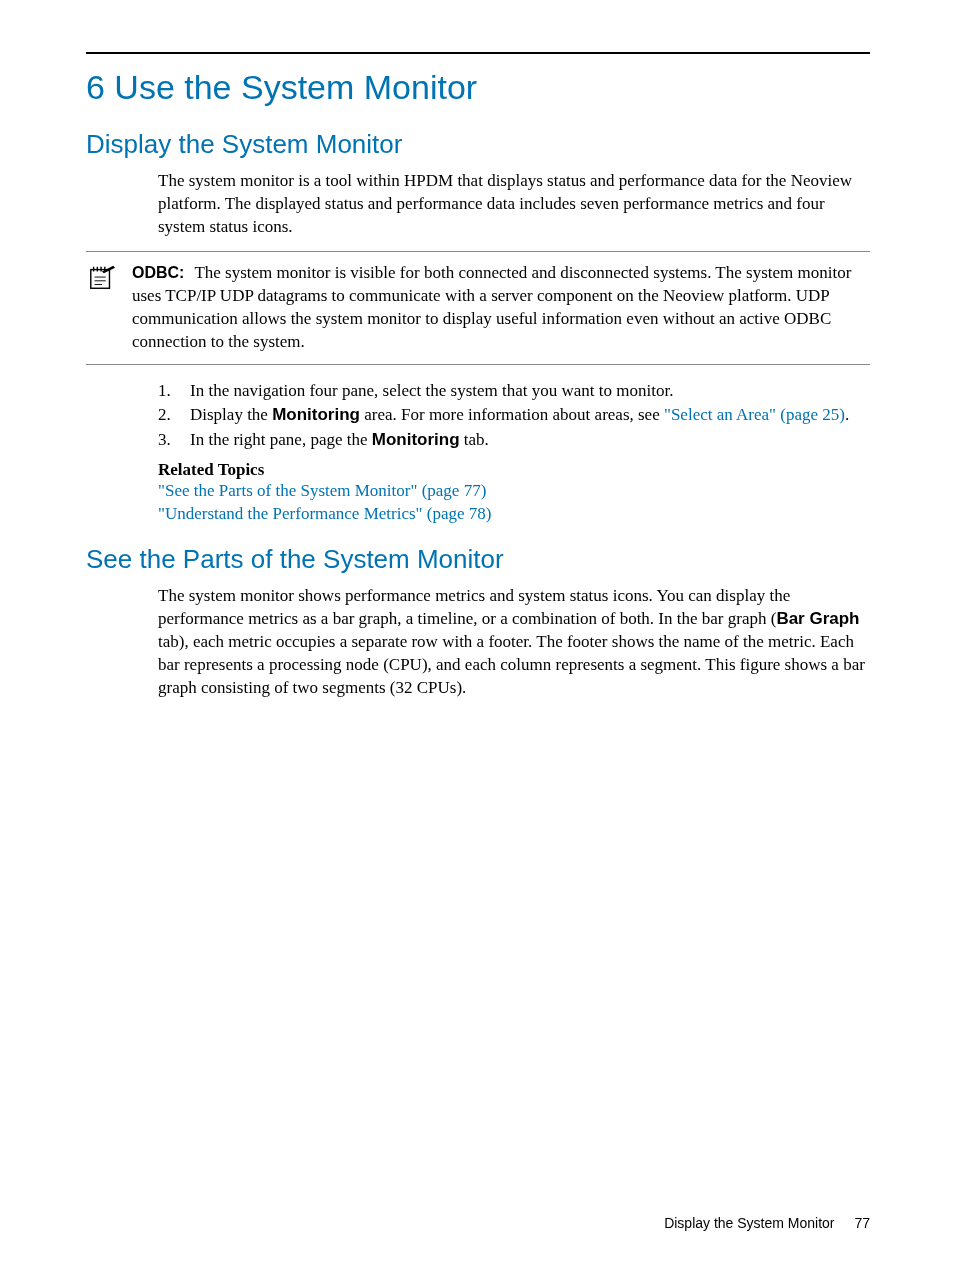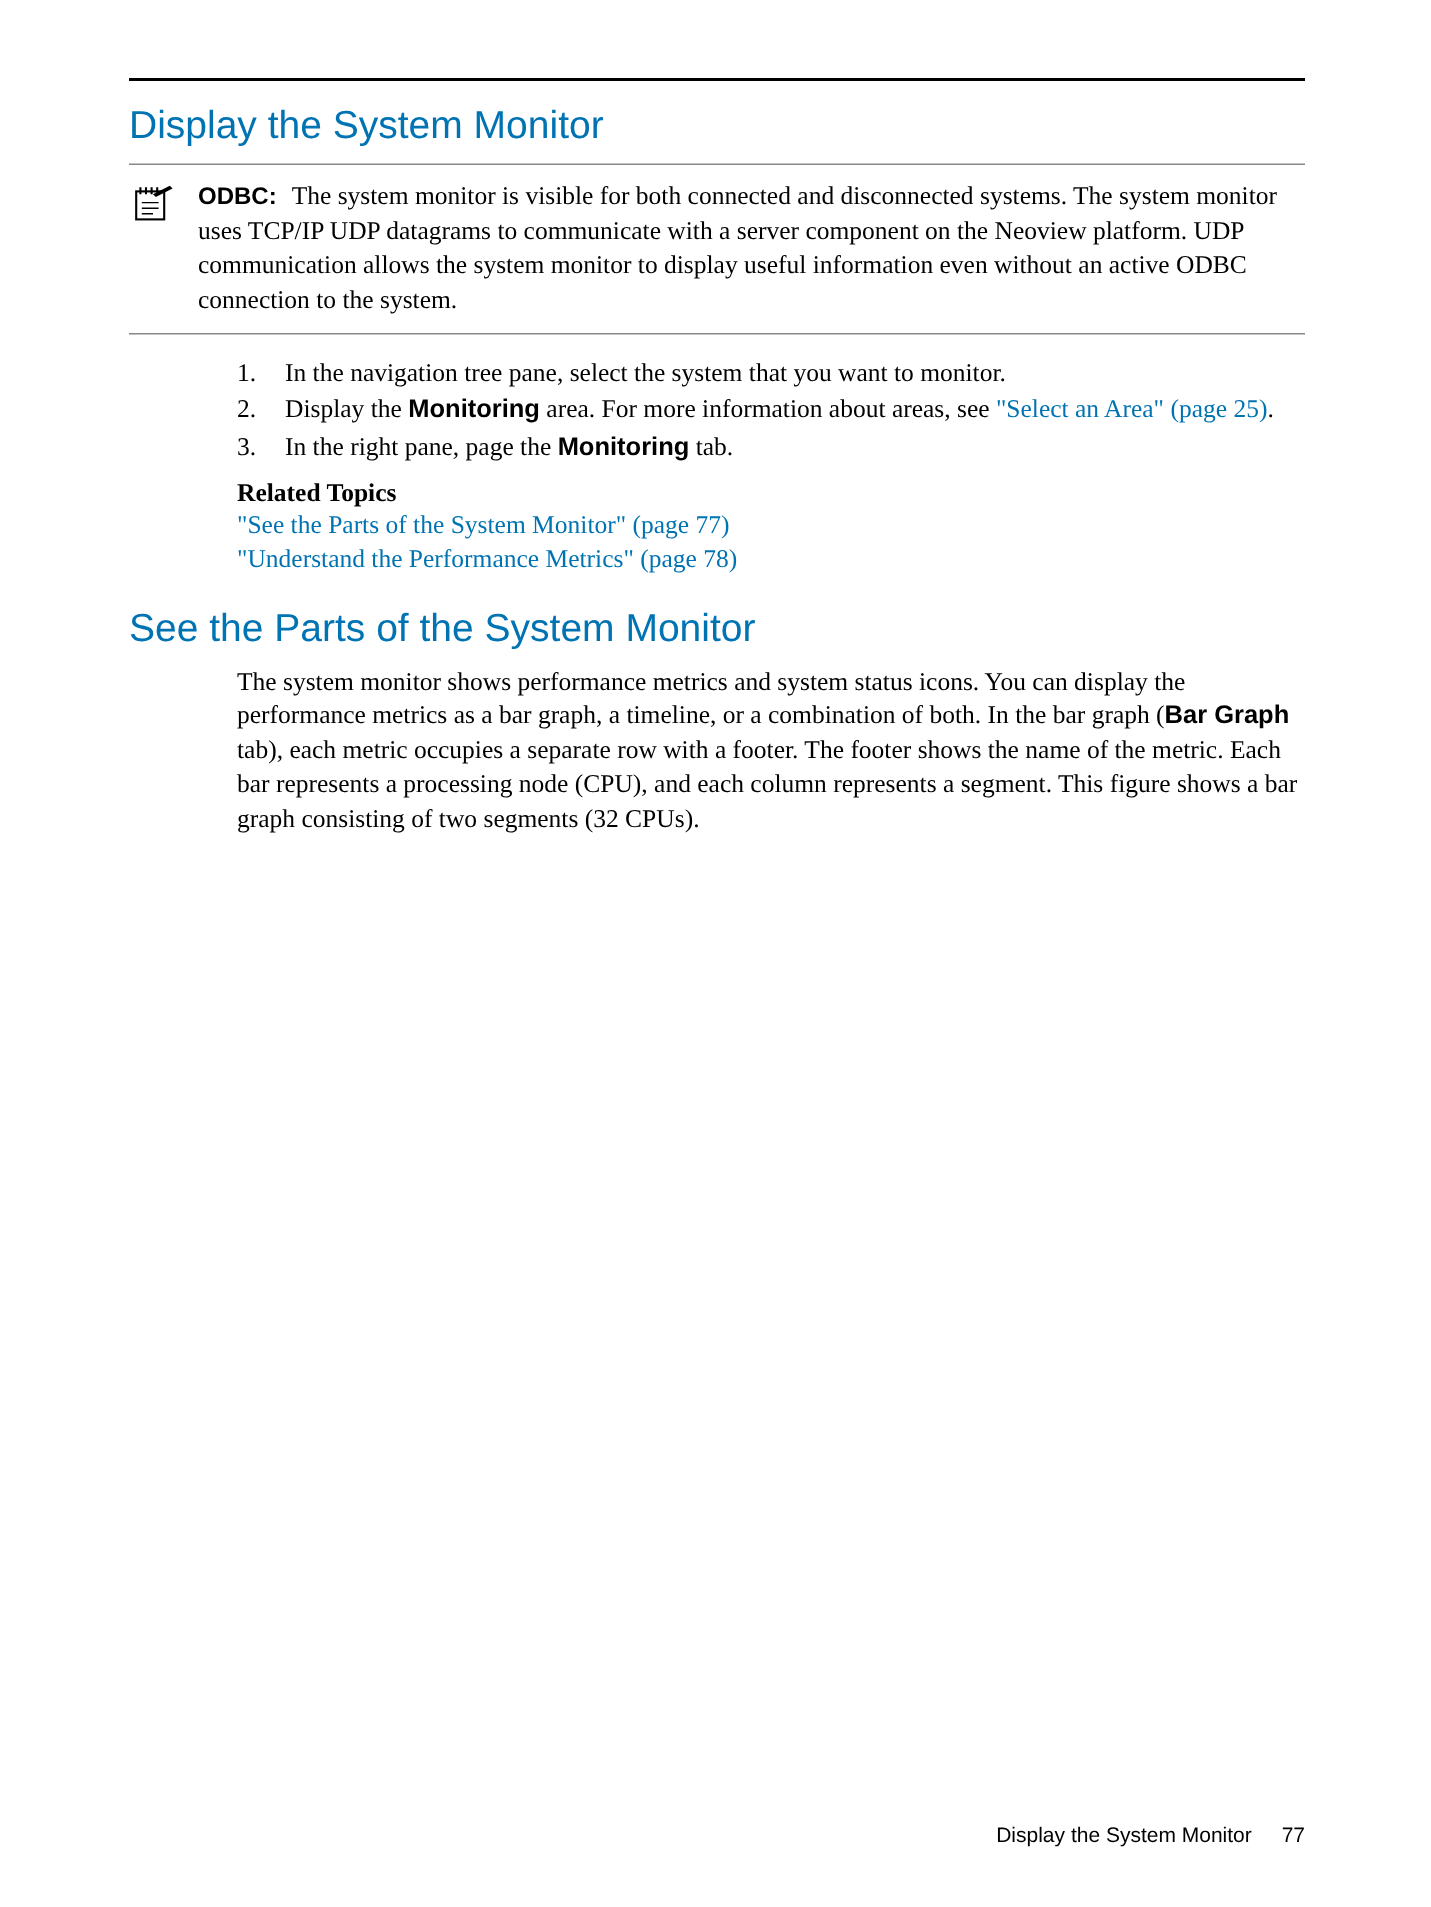--- a/index.html
+++ b/index.html
@@ -123,23 +123,27 @@
     .footer-page-num {
       margin-left: 16px;
     }
   </style>
 </head>
 <body>
 
 <div class="page">
   <div class="top-rule"></div>
 
+  <h1 class="chapter-title">6 Use the System Monitor</h1>
 
   <h2 class="section-title">Display the System Monitor</h2>
 
+  <div class="body-block">
+    <p class="body-text">The system monitor is a tool within HPDM that displays status and performance data for the Neoview platform. The displayed status and performance data includes seven performance metrics and four system status icons.</p>
+  </div>
 
   <div class="note-box">
     <div class="note-icon-col">
       <span>
         <svg viewBox="0 0 32 30">
           <rect x="4" y="6" width="20" height="20" fill="none" stroke="#000" stroke-width="1.5"></rect>
           <line x1="7" y1="3" x2="7" y2="8" stroke="#000" stroke-width="1.5"></line>
           <line x1="11" y1="3" x2="11" y2="8" stroke="#000" stroke-width="1.5"></line>
           <line x1="15" y1="3" x2="15" y2="8" stroke="#000" stroke-width="1.5"></line>
           <line x1="19" y1="3" x2="19" y2="8" stroke="#000" stroke-width="1.5"></line>
@@ -151,21 +155,21 @@
       </span>
     </div>
     <div class="note-text-col">
       <span class="note-label">ODBC:</span><span>The system monitor is visible for both connected and disconnected systems. The system monitor uses TCP/IP UDP datagrams to communicate with a server component on the Neoview platform. UDP communication allows the system monitor to display useful information even without an active ODBC connection to the system.</span>
     </div>
   </div>
 
   <div class="body-block">
 
     <ol class="steps">
-      <li><span>In the navigation tree pane, select the system that you want to monitor.</span></li>
+      <li><span>In the navigation four pane, select the system that you want to monitor.</span></li>
       <li><span>Display the </span><span class="bold-sans">Monitoring</span><span> area. For more information about areas, see </span><span class="link">"Select an Area" (page 25)</span><span>.</span></li>
       <li><span>In the right pane, page the </span><span class="bold-sans">Monitoring</span><span> tab.</span></li>
     </ol>
 
     <div class="related-heading">Related Topics</div>
     <div class="related-link">"See the Parts of the System Monitor" (page 77)</div>
     <div class="related-link">"Understand the Performance Metrics" (page 78)</div>
   </div>
 
   <h2 class="section-title section-gap">See the Parts of the System Monitor</h2>

